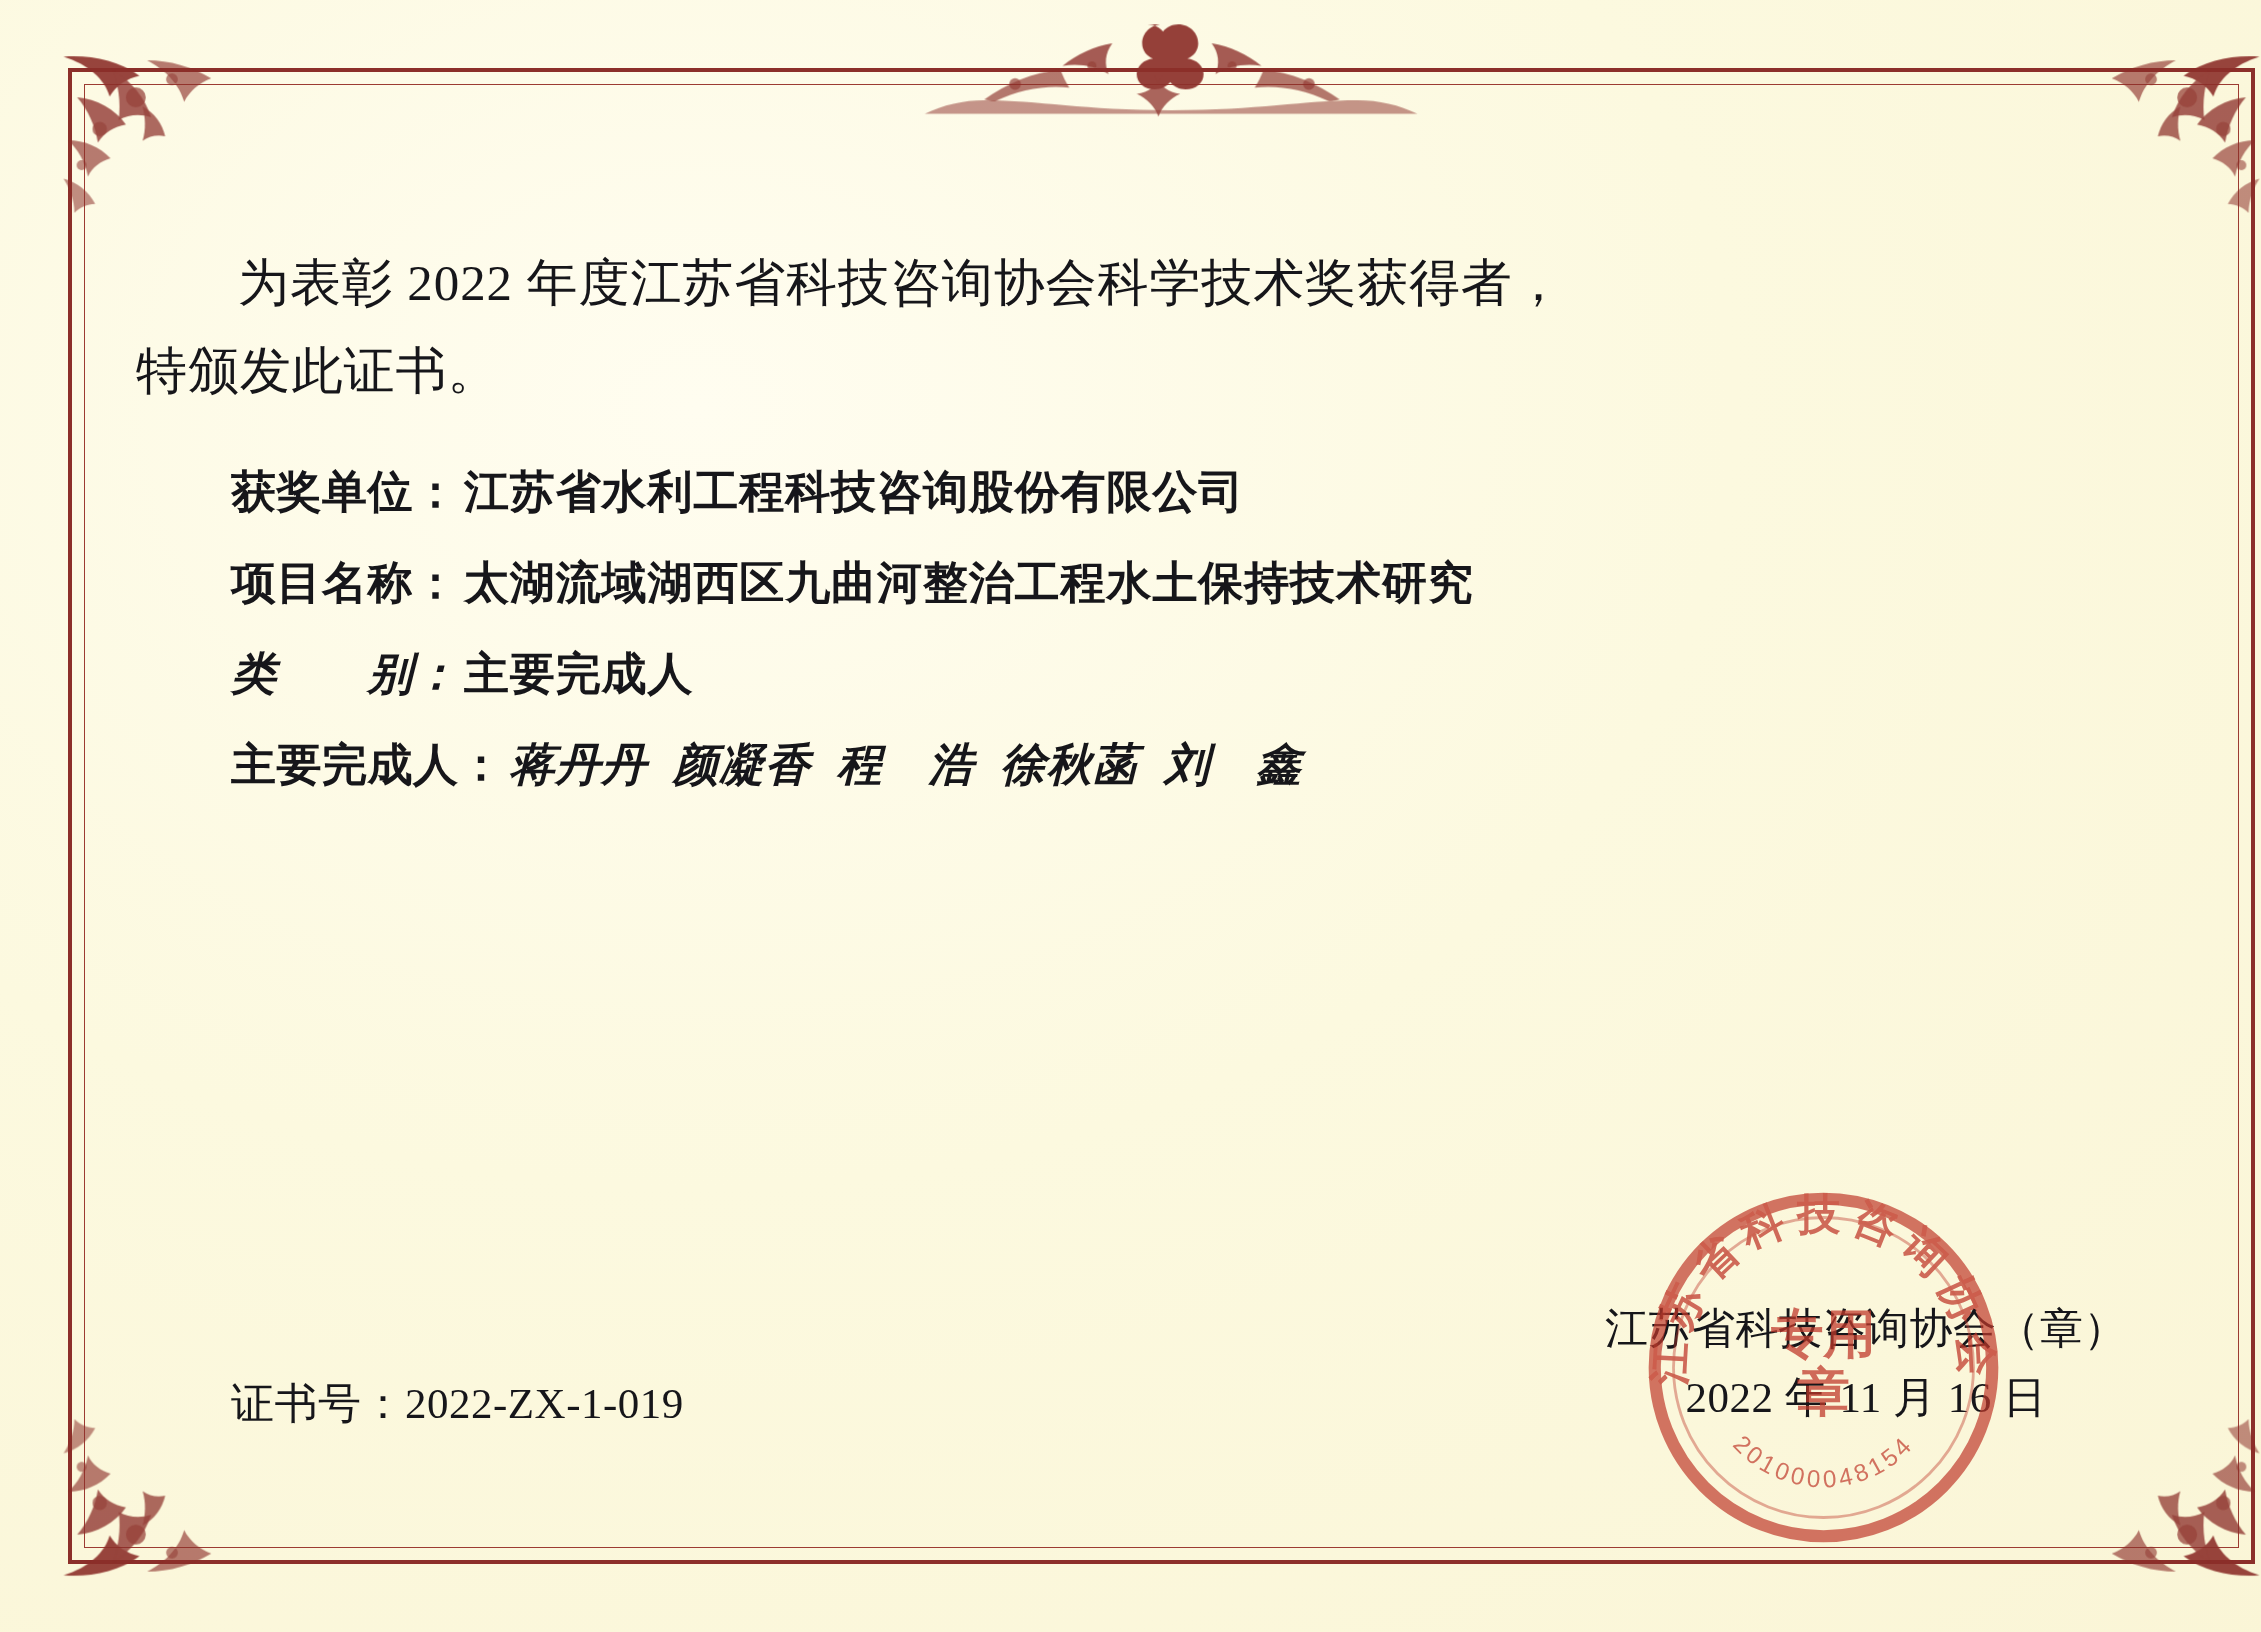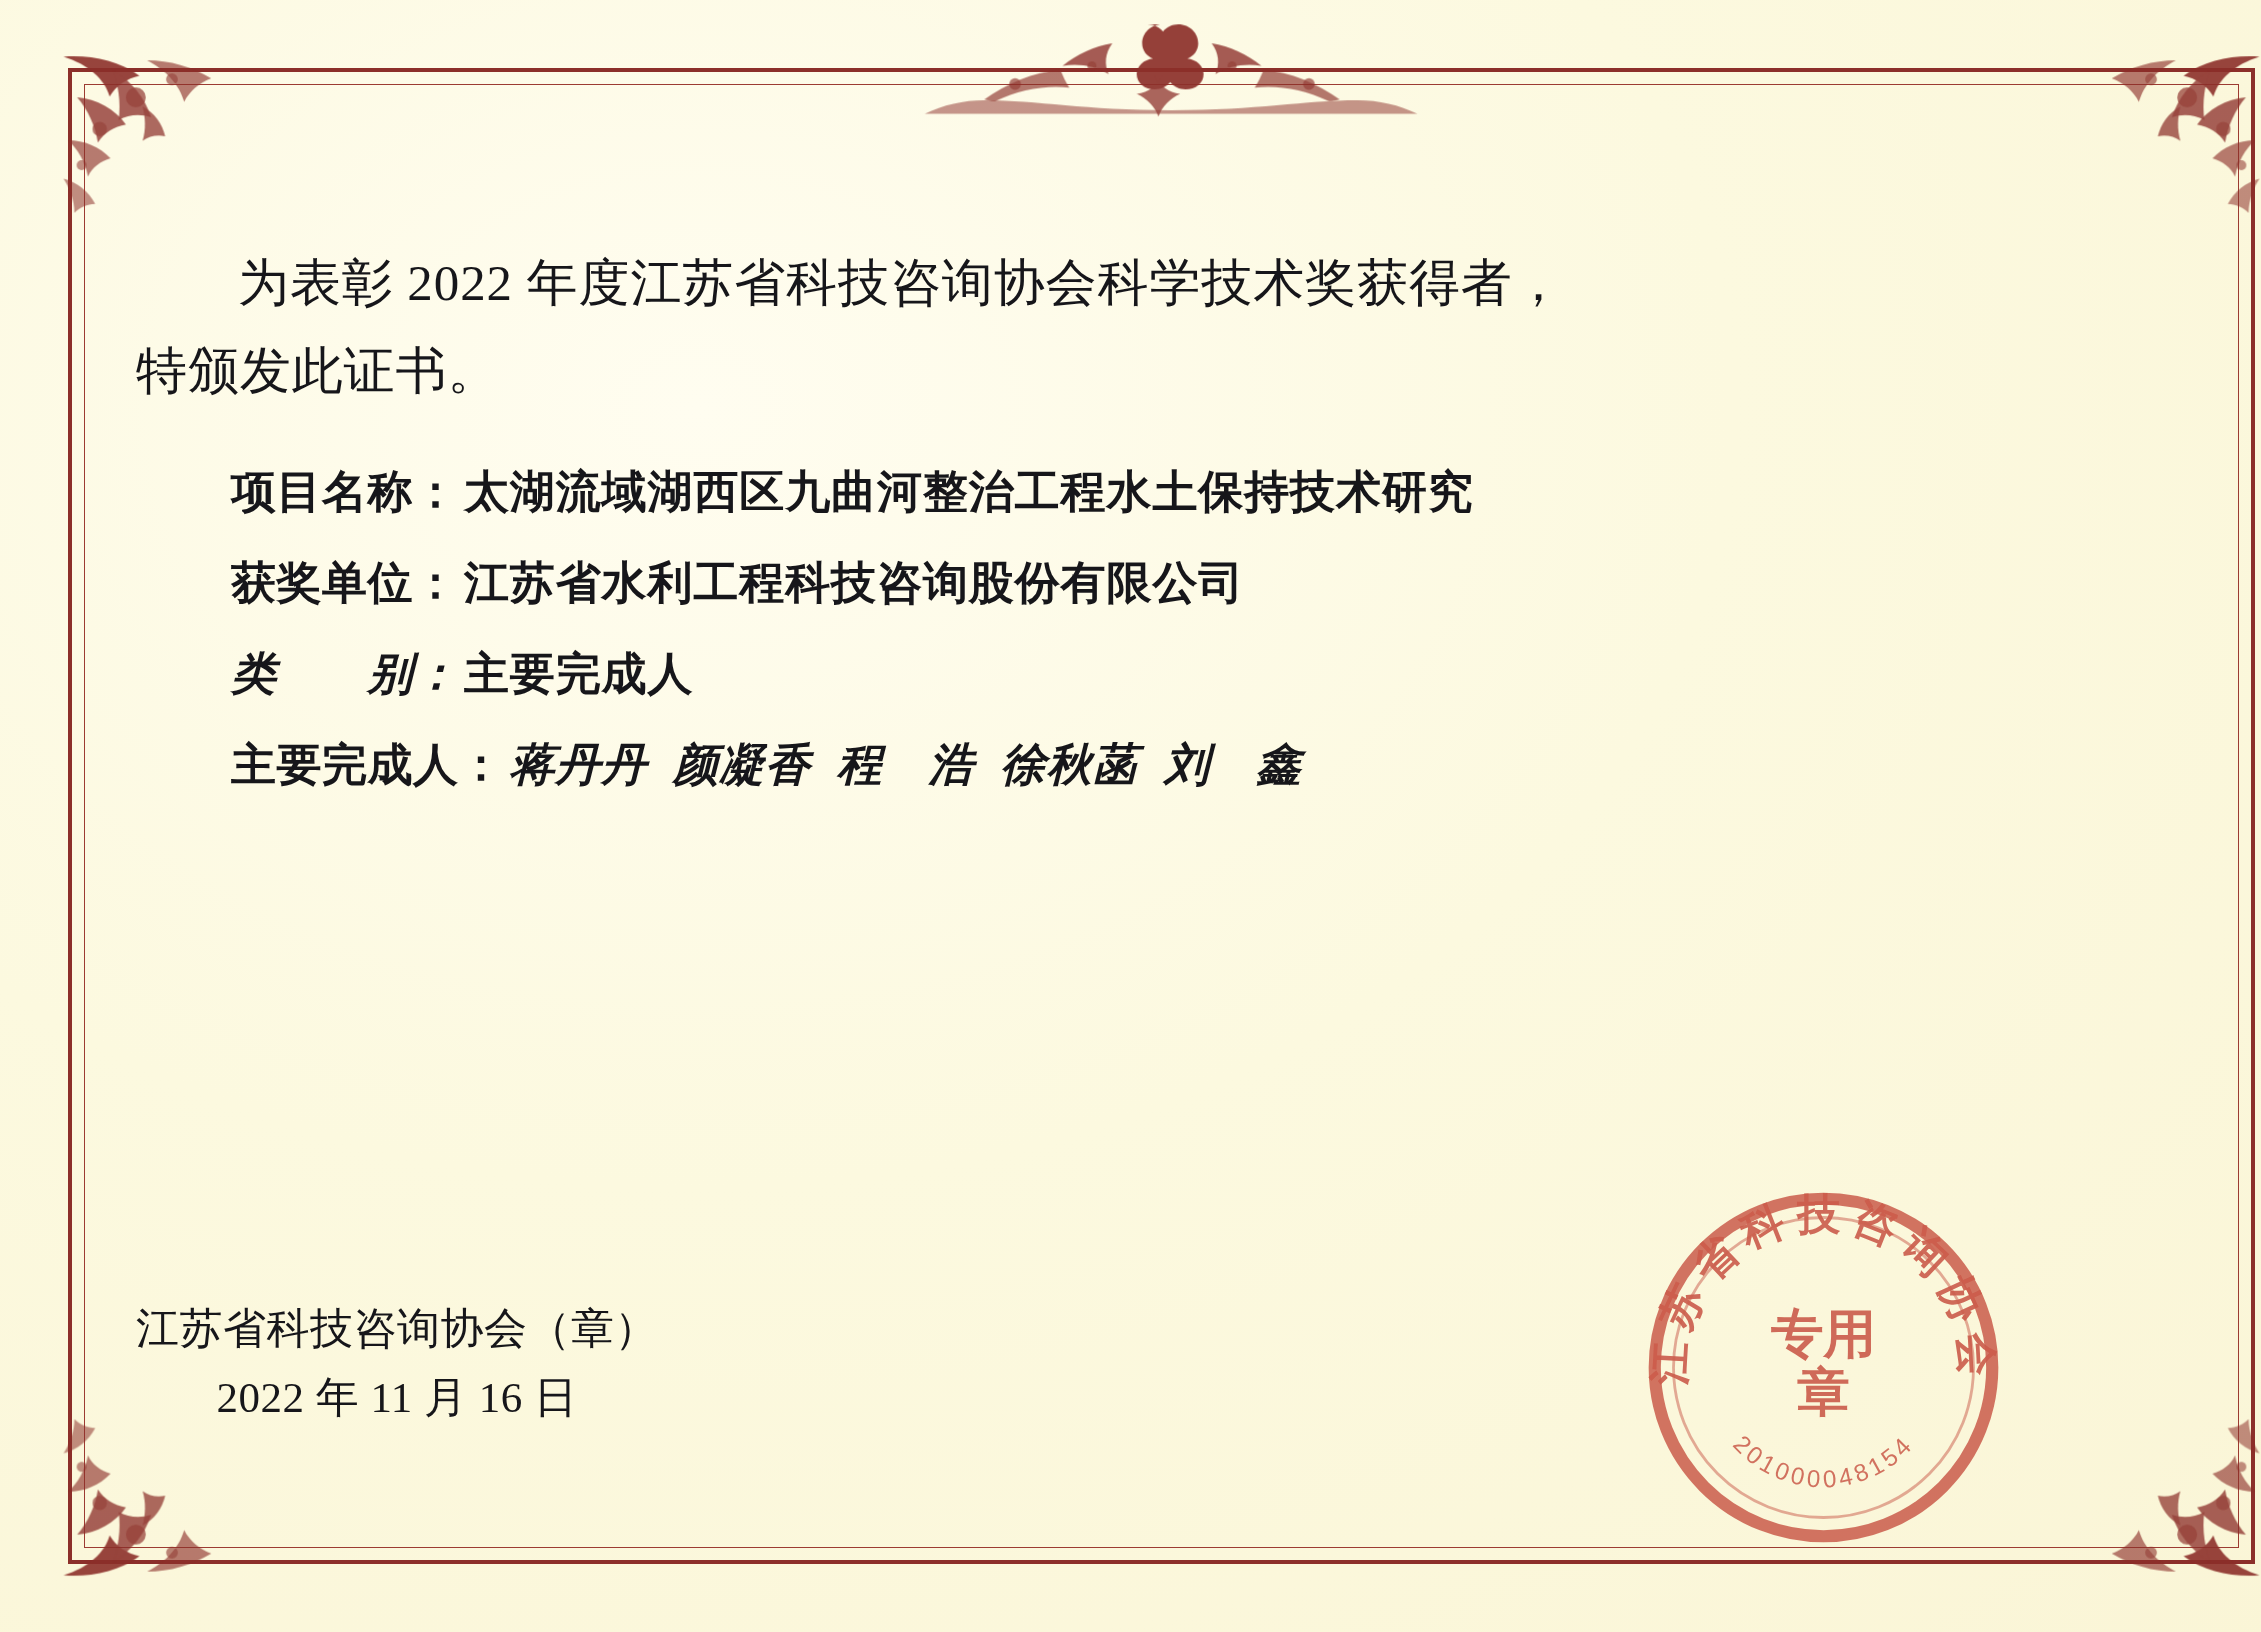--- a/index.html
+++ b/index.html
@@ -264,40 +264,41 @@
   <div class="content">
 
 
     <div class="body-text">
       <div><span class="indent"></span><span>为表彰 2022 年度江苏省科技咨询协会科学技术奖获得者，</span></div>
       <div>特颁发此证书。</div>
     </div>
 
     <div class="fields">
       <div class="field-row">
+        <span class="field-label">获奖单位：</span>
+        <span class="field-value">江苏省水利工程科技咨询股份有限公司</span>
+      </div>
+      <div class="field-row">
         <span class="field-label">项目名称：</span>
         <span class="field-value">太湖流域湖西区九曲河整治工程水土保持技术研究</span>
-      </div>
-      <div class="field-row">
-        <span class="field-label">获奖单位：</span>
-        <span class="field-value">江苏省水利工程科技咨询股份有限公司</span>
       </div>
       <div class="field-row">
         <span class="field-label spaced">类　　别：</span>
         <span class="field-value">主要完成人</span>
       </div>
       <div class="field-row">
         <span class="field-label">主要完成人：</span>
         <span class="field-value people">
           <span>蒋丹丹</span><span>颜凝香</span><span>程　浩</span><span>徐秋菡</span><span>刘　鑫</span>
         </span>
       </div>
     </div>
 
     <div class="footer">
+      <div class="cert-no">证书号：2022-ZX-1-019</div>
       <div class="issuer">
         <div>江苏省科技咨询协会（章）</div>
         <div>2022 年 11 月 16 日</div>
       </div>
     </div>
 
   </div>
 
   <div class="seal">
     <svg viewBox="0 0 400 400" xmlns="http://www.w3.org/2000/svg">

